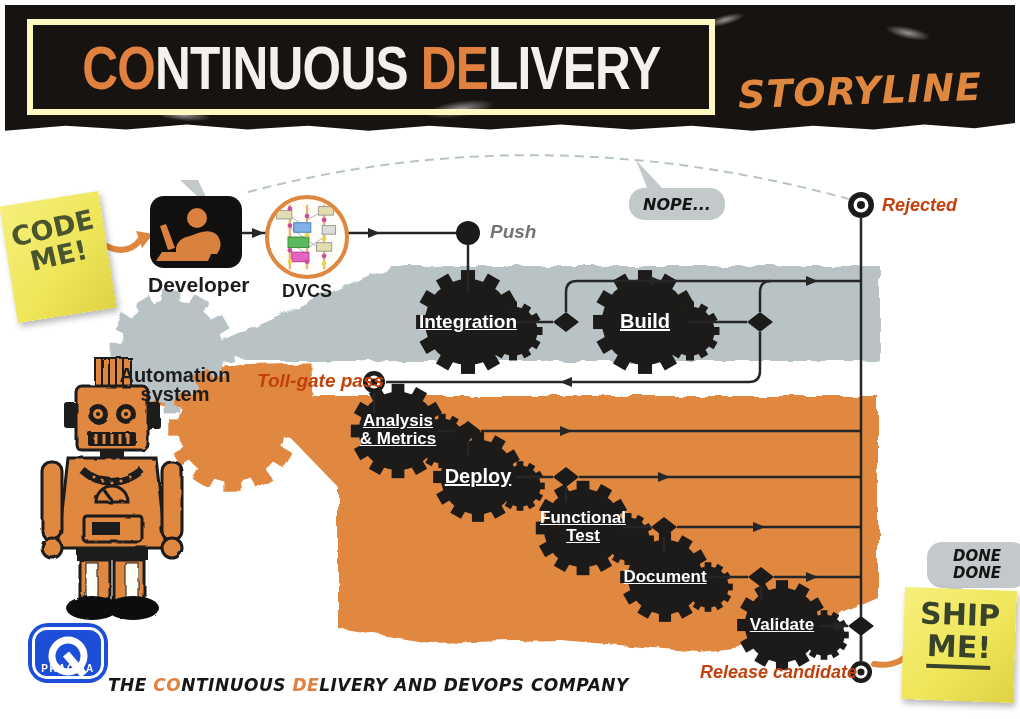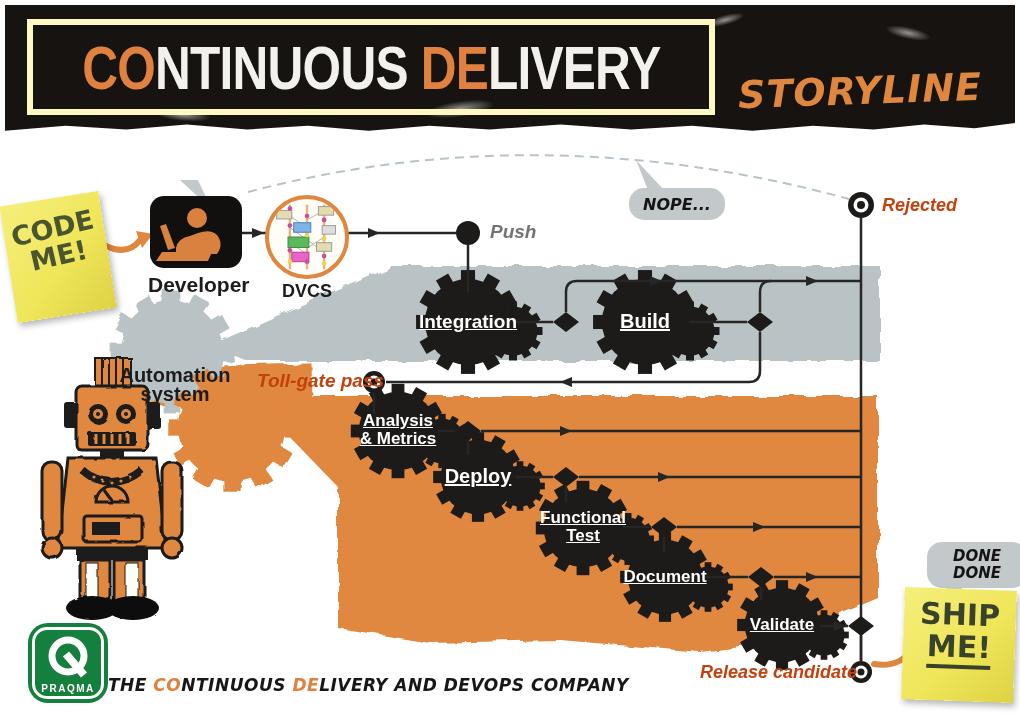--- a/index.html
+++ b/index.html
@@ -42,21 +42,21 @@
   #ship-note .txt{margin-top:10px;font-size:30px;line-height:32px;font-weight:800;color:#39422a;
     text-align:center;font-family:"DejaVu Sans",sans-serif;}
   #ship-note .u{border-bottom:4px solid #39422a;padding-bottom:1px;}
 
   
   #dev-box{left:150px;top:196px;width:92px;height:72px;background:#12100e;border-radius:14px;}
   #dvcs-circle{left:265px;top:195px;width:76px;height:76px;border-radius:50%;border:4px solid #e0873f;
     background:#fffdf8;overflow:hidden;}
 
   
-  #logo{left:28px;top:623px;width:80px;height:80px;background:#15803d;border-radius:20px;}
+  #logo{left:28px;top:623px;width:80px;height:60px;background:#1d4ed8;border-radius:20px;}
   #logo .inner{position:absolute;left:4px;top:4px;right:4px;bottom:4px;border:3px solid #fff;border-radius:15px;}
   #logo .word{position:absolute;left:0;right:0;bottom:9px;text-align:center;color:#fff;
     font-size:10px;font-weight:700;letter-spacing:1.5px;}
 
   
   #tagline{left:108px;top:675px;font-size:17px;letter-spacing:.5px;white-space:nowrap;}
   #tagline .o{color:#e0813f;}
 </style>
 </head>
 <body>

